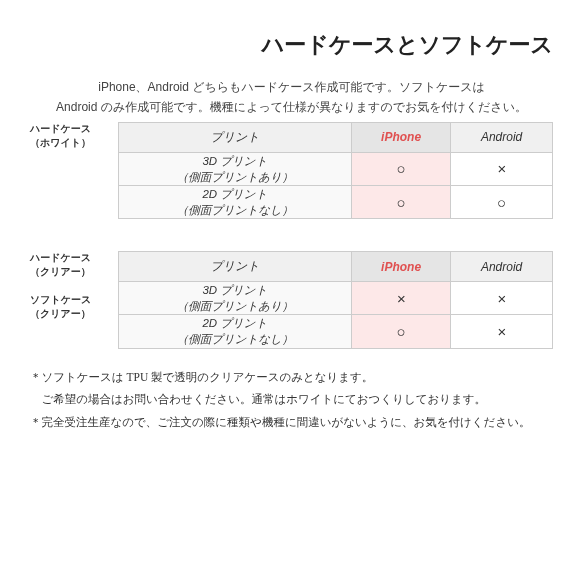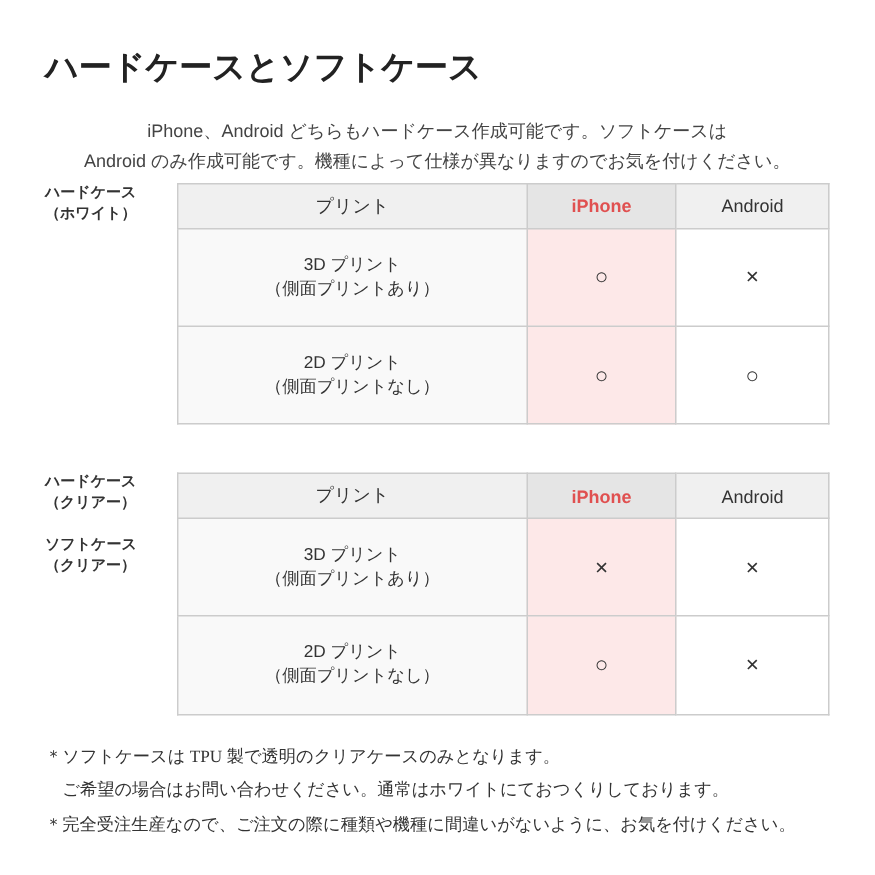--- a/index.html
+++ b/index.html
@@ -9,21 +9,21 @@
       background: #ffffff;
       font-family: 'Hiragino Sans', 'Hiragino Kaku Gothic ProN', 'Yu Gothic', 'Meiryo', sans-serif;
       color: #333;
       font-size: 13px;
     }
     .container {
       width: 583px;
       padding: 28px 30px 20px 30px;
     }
     .main-title {
-      text-align: left;
+      text-align: right;
       font-size: 22px;
       font-weight: bold;
       line-height: 1.5;
       margin-bottom: 16px;
       color: #222;
     }
     .subtitle {
       text-align: center;
       font-size: 12px;
       line-height: 1.7;
@@ -46,37 +46,38 @@
       line-height: 1.4;
       padding-right: 6px;
       display: flex;
       align-items: center;
       justify-content: flex-start;
     }
     table {
       border-collapse: collapse;
       flex: 1;
       font-size: 12px;
+      font-style: italic;
     }
     th {
       background: #f0f0f0;
       padding: 6px 8px;
       text-align: center;
       border: 1px solid #ccc;
       font-weight: normal;
       font-size: 12px;
     }
     th.iphone-header {
       background: #e5e5e5;
       color: #e05050;
       font-weight: bold;
     }
     td {
       border: 1px solid #ccc;
-      padding: 16px 8px;
+      padding: 0 8px;
       text-align: center;
       vertical-align: middle;
       font-size: 12px;
       background: #fff;
     }
     td.print-cell {
       text-align: center;
       font-size: 11.5px;
       line-height: 1.4;
       background: #f9f9f9;

